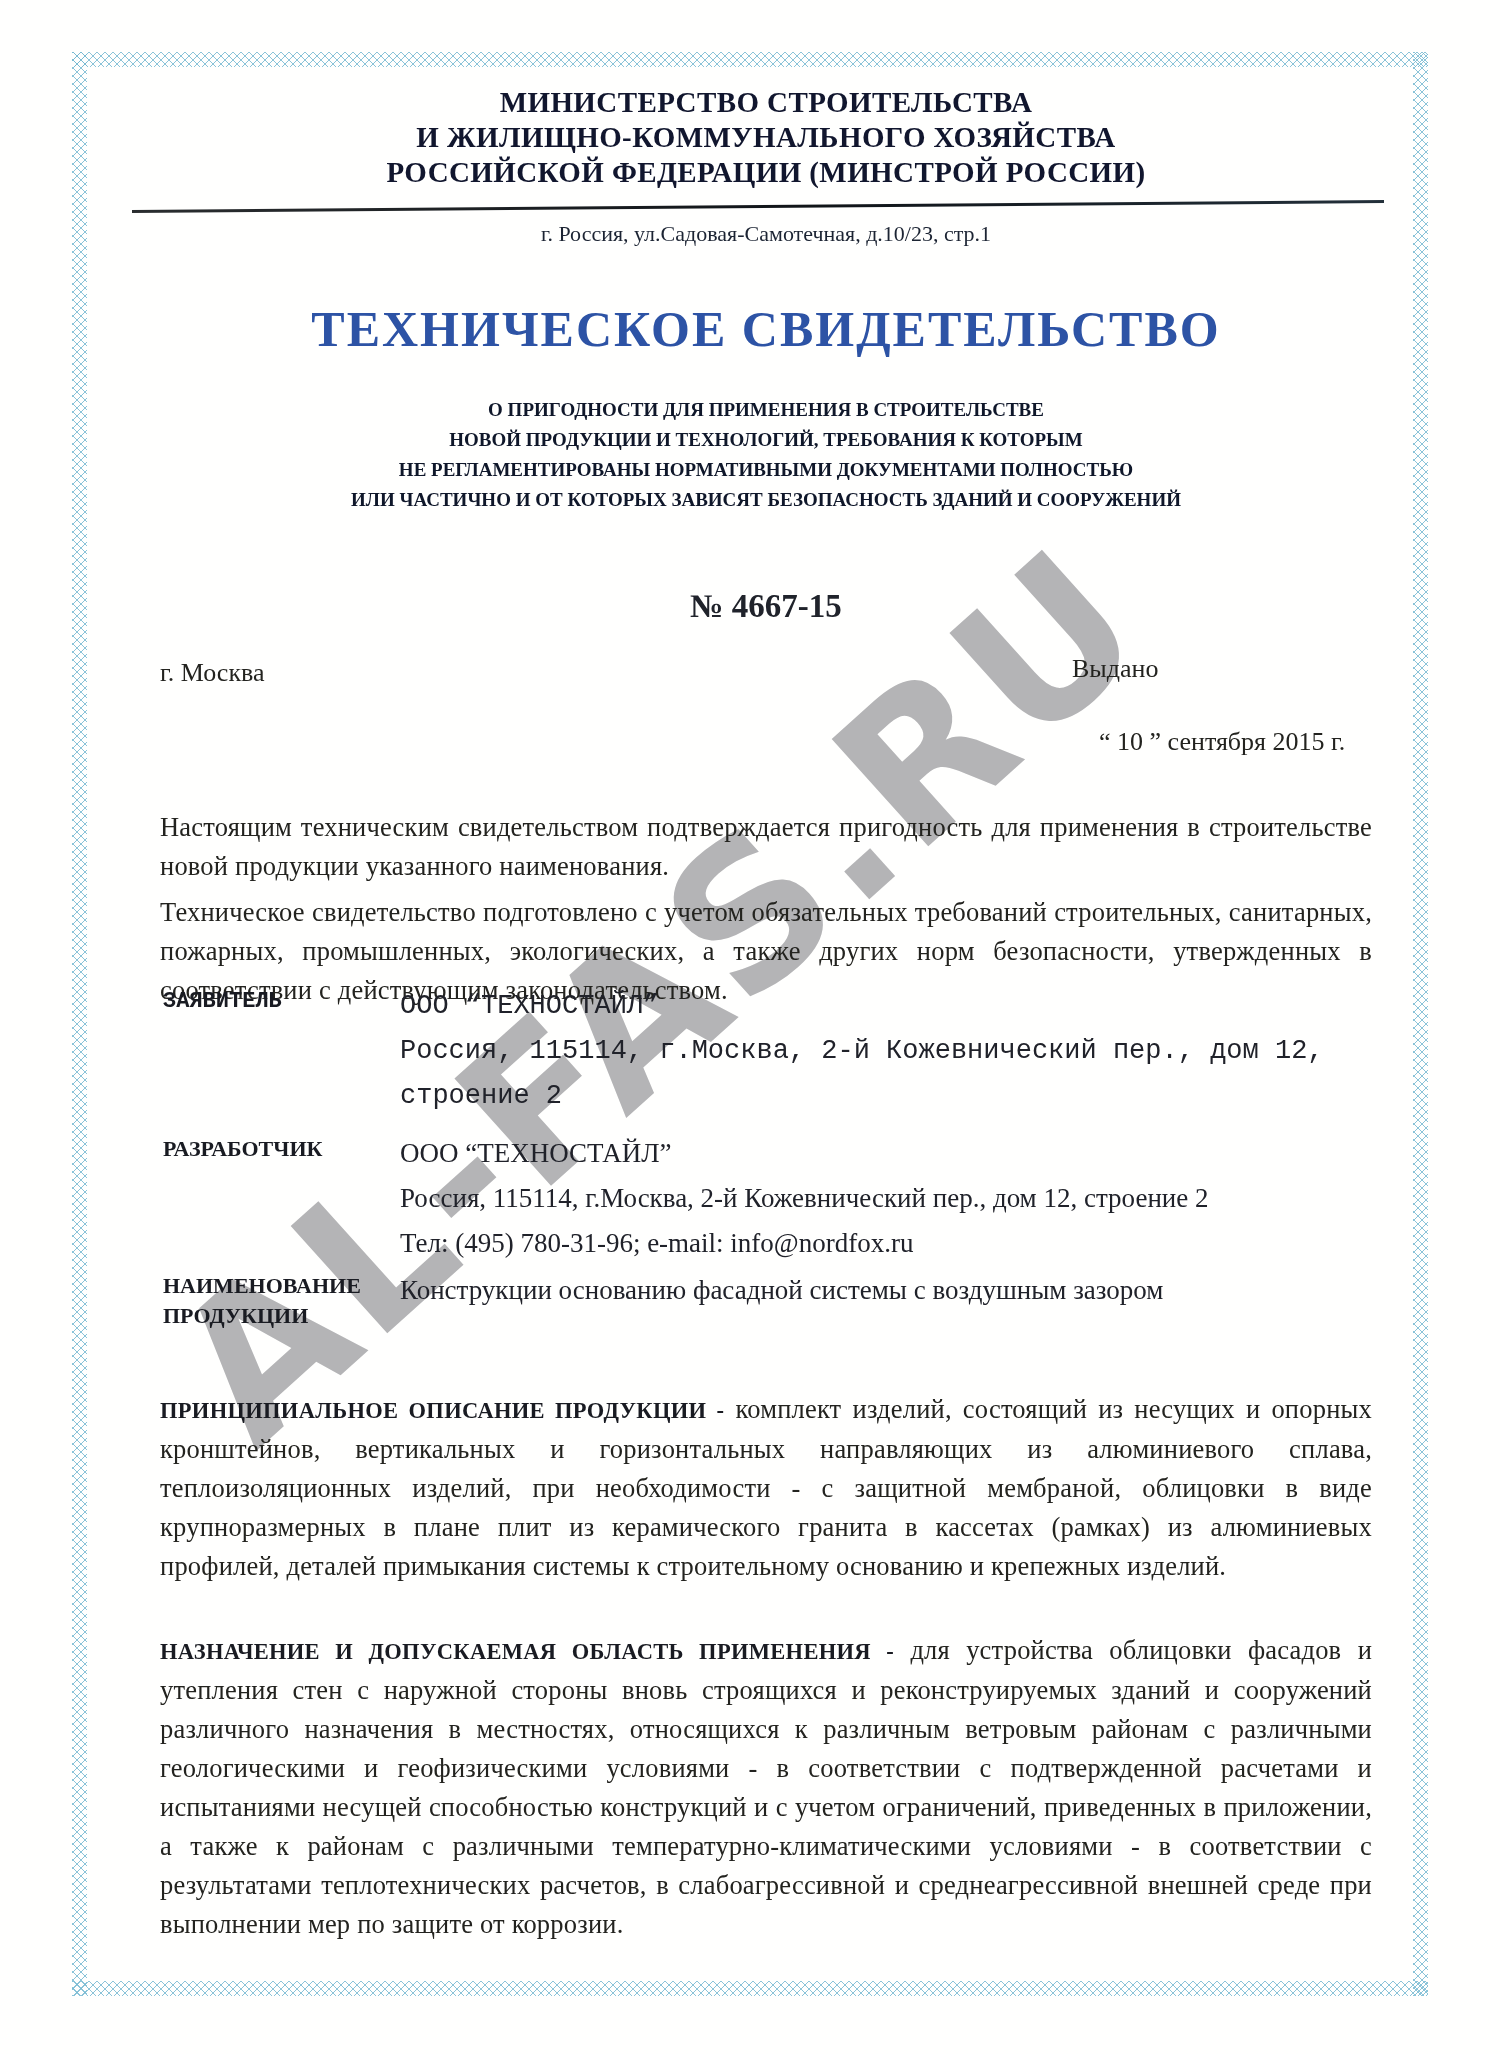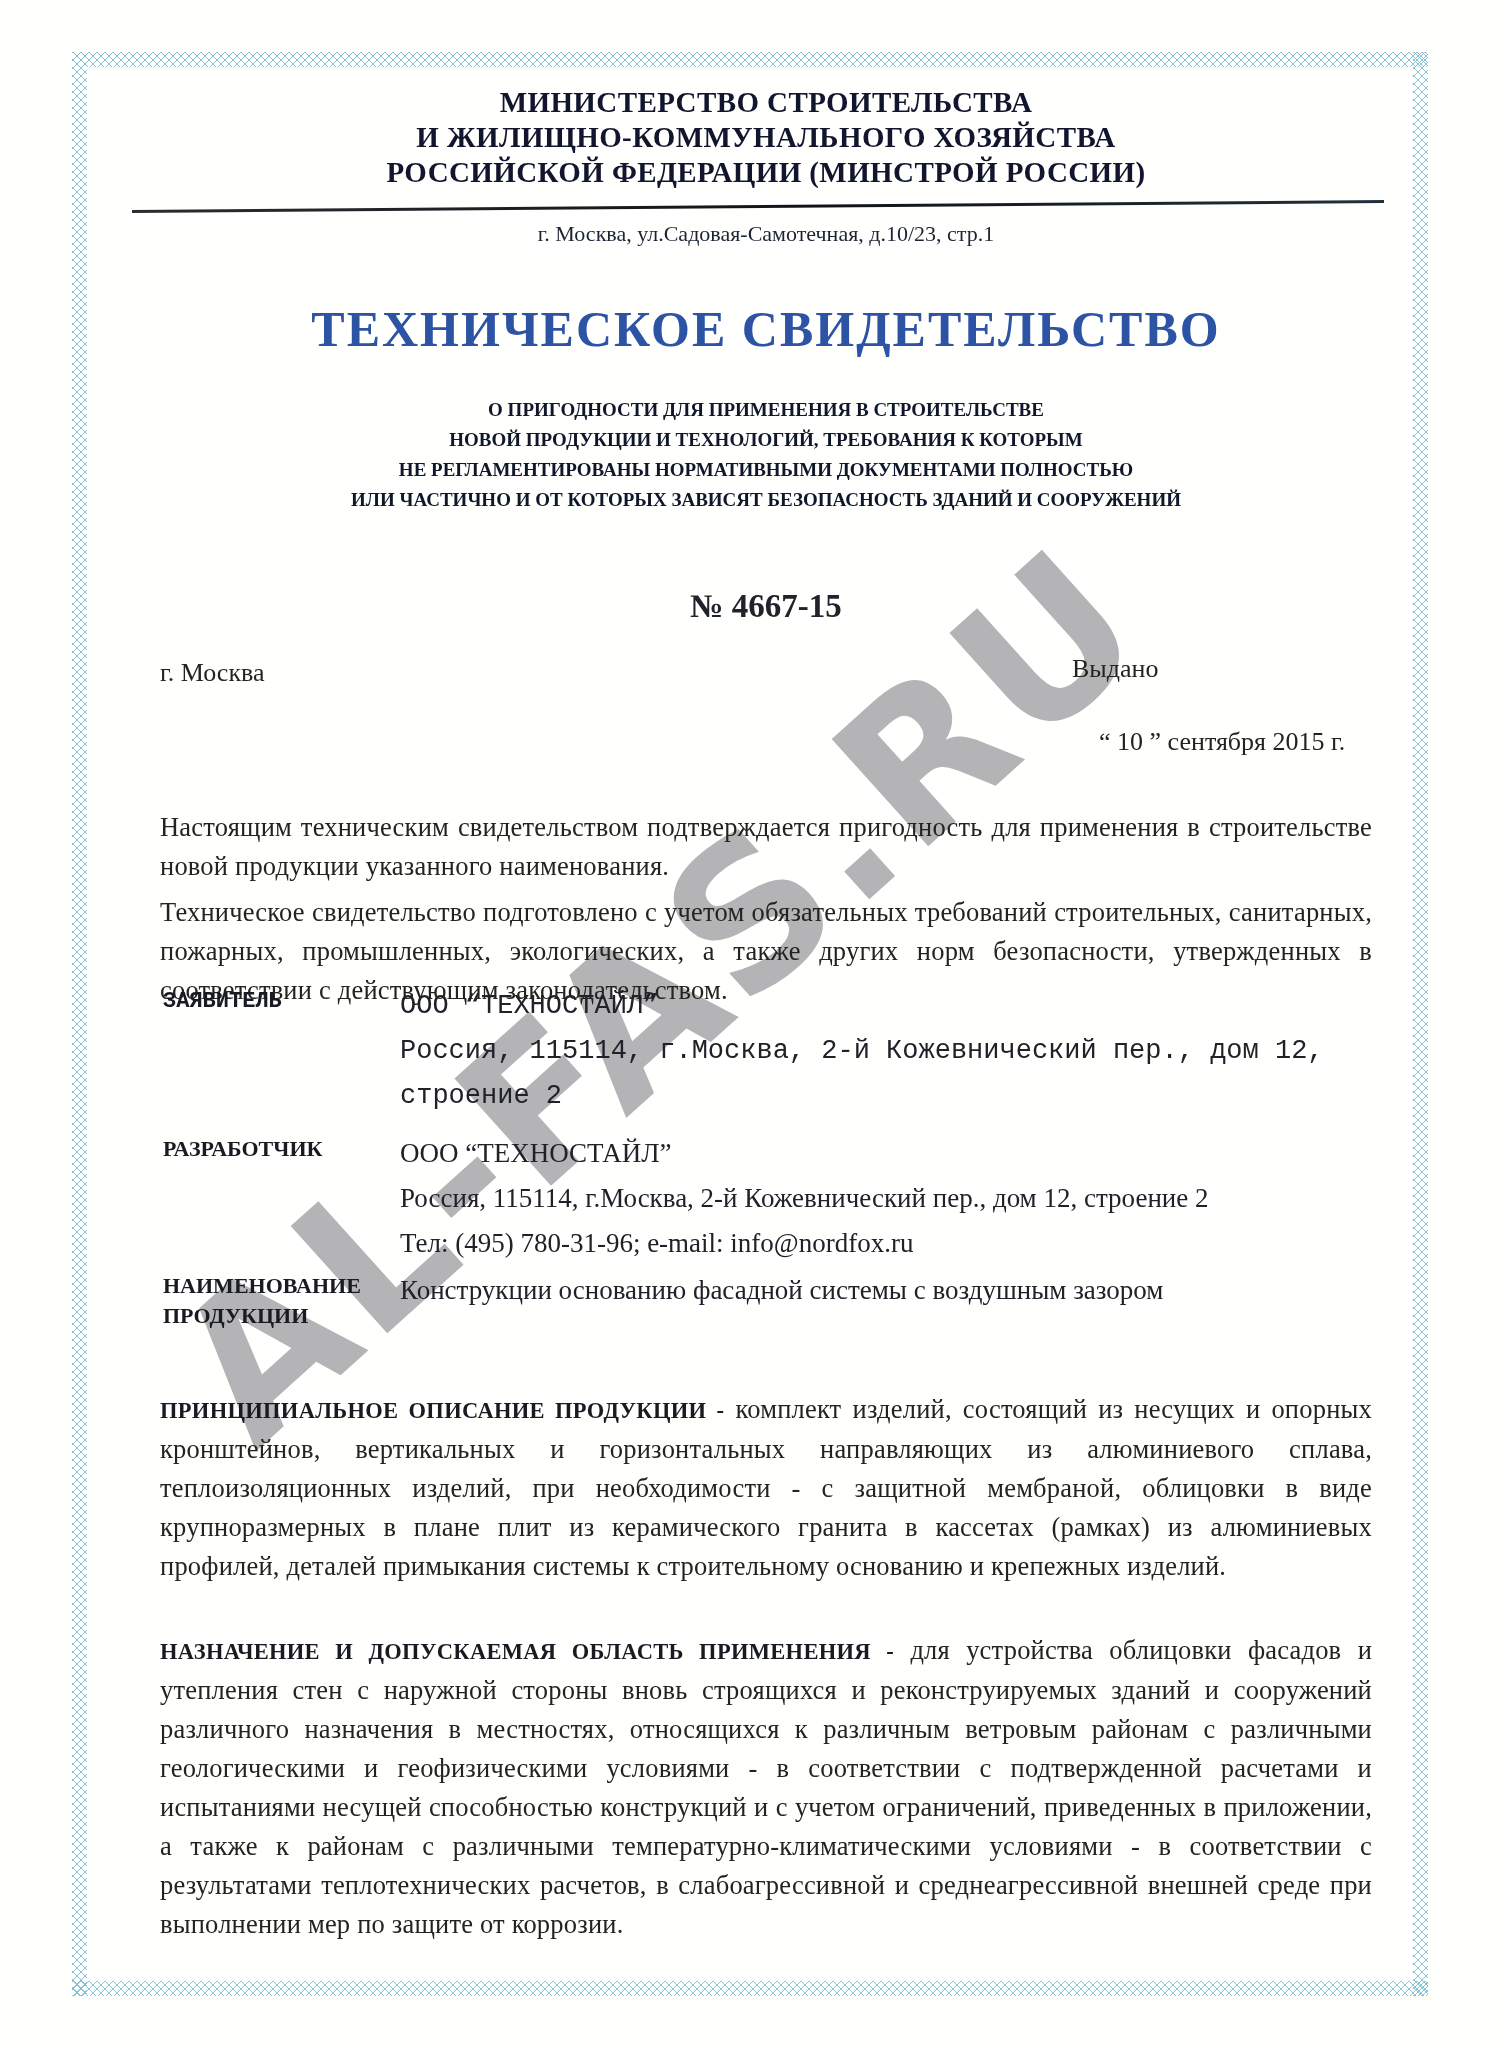--- a/index.html
+++ b/index.html
@@ -79,21 +79,21 @@
   <div class="content">
 
     <div class="ministry">
       <div>МИНИСТЕРСТВО СТРОИТЕЛЬСТВА</div>
       <div>И ЖИЛИЩНО-КОММУНАЛЬНОГО ХОЗЯЙСТВА</div>
       <div>РОССИЙСКОЙ ФЕДЕРАЦИИ (МИНСТРОЙ РОССИИ)</div>
     </div>
 
     <div class="rule"></div>
 
-    <div class="address">г. Москва,  ул.Садовая-Самотечная,  д.10/23, стр.1</div>
+    <div class="address">г. Россия,  ул.Садовая-Самотечная,  д.10/23, стр.1</div>
 
     <div class="title">ТЕХНИЧЕСКОЕ СВИДЕТЕЛЬСТВО</div>
 
     <div class="subtitle">
       <div>О ПРИГОДНОСТИ ДЛЯ ПРИМЕНЕНИЯ  В СТРОИТЕЛЬСТВЕ</div>
       <div>НОВОЙ ПРОДУКЦИИ  И ТЕХНОЛОГИЙ, ТРЕБОВАНИЯ К КОТОРЫМ</div>
       <div>НЕ РЕГЛАМЕНТИРОВАНЫ НОРМАТИВНЫМИ ДОКУМЕНТАМИ ПОЛНОСТЬЮ</div>
       <div>ИЛИ ЧАСТИЧНО И ОТ КОТОРЫХ ЗАВИСЯТ БЕЗОПАСНОСТЬ ЗДАНИЙ И СООРУЖЕНИЙ</div>
     </div>
 

